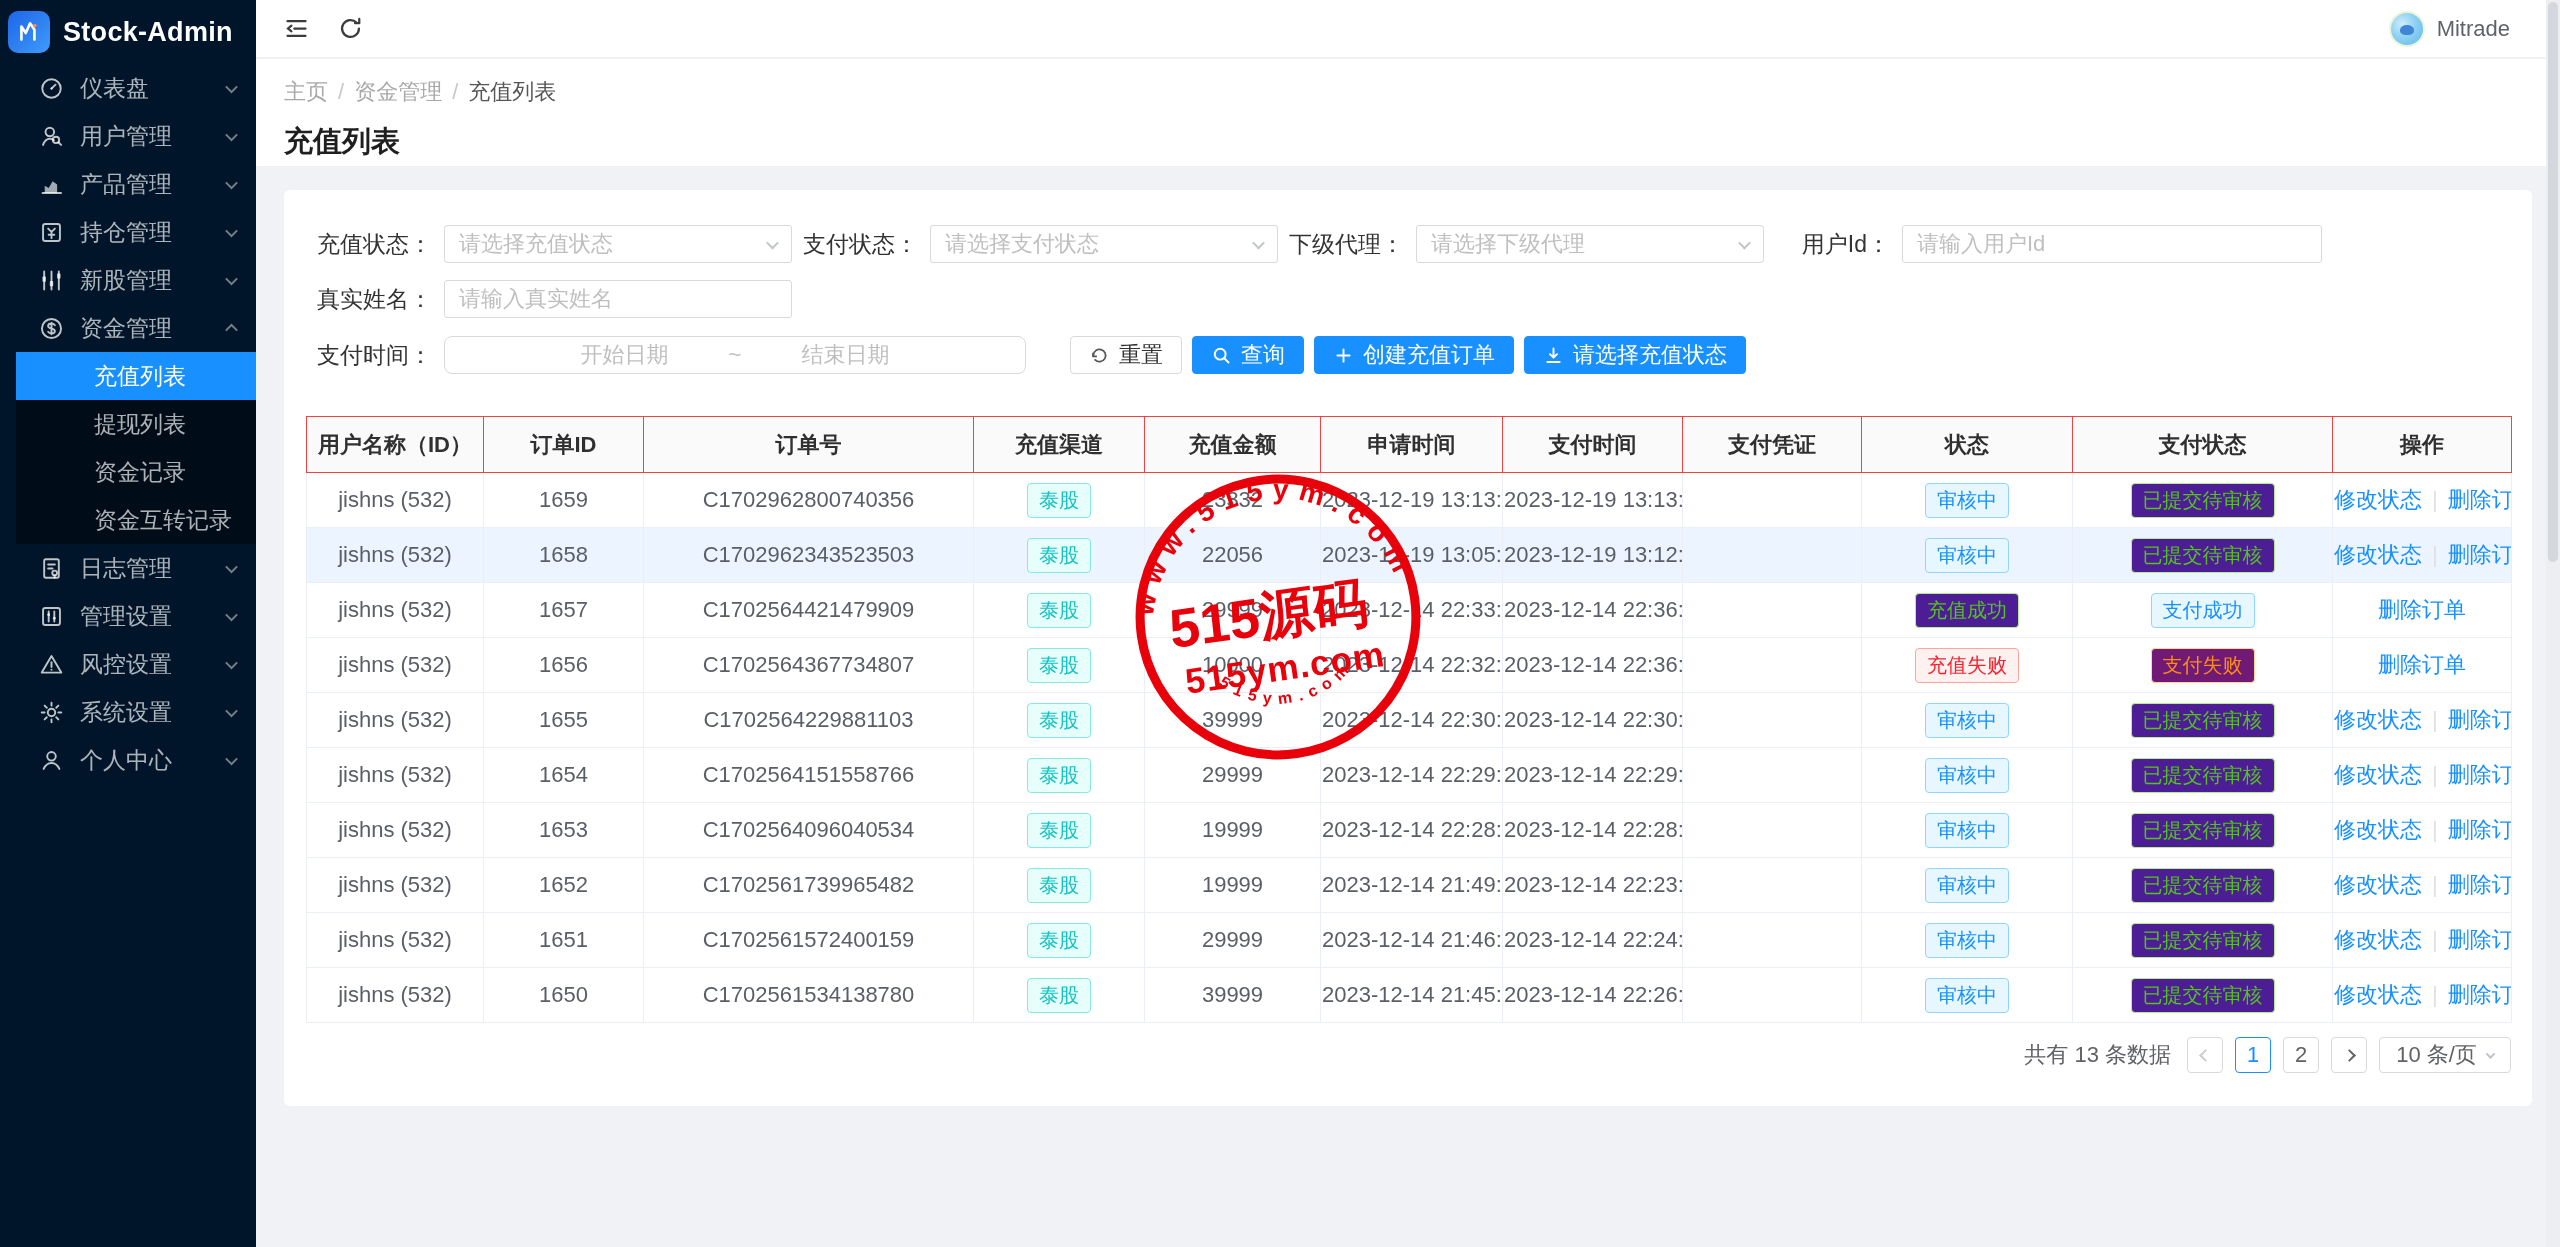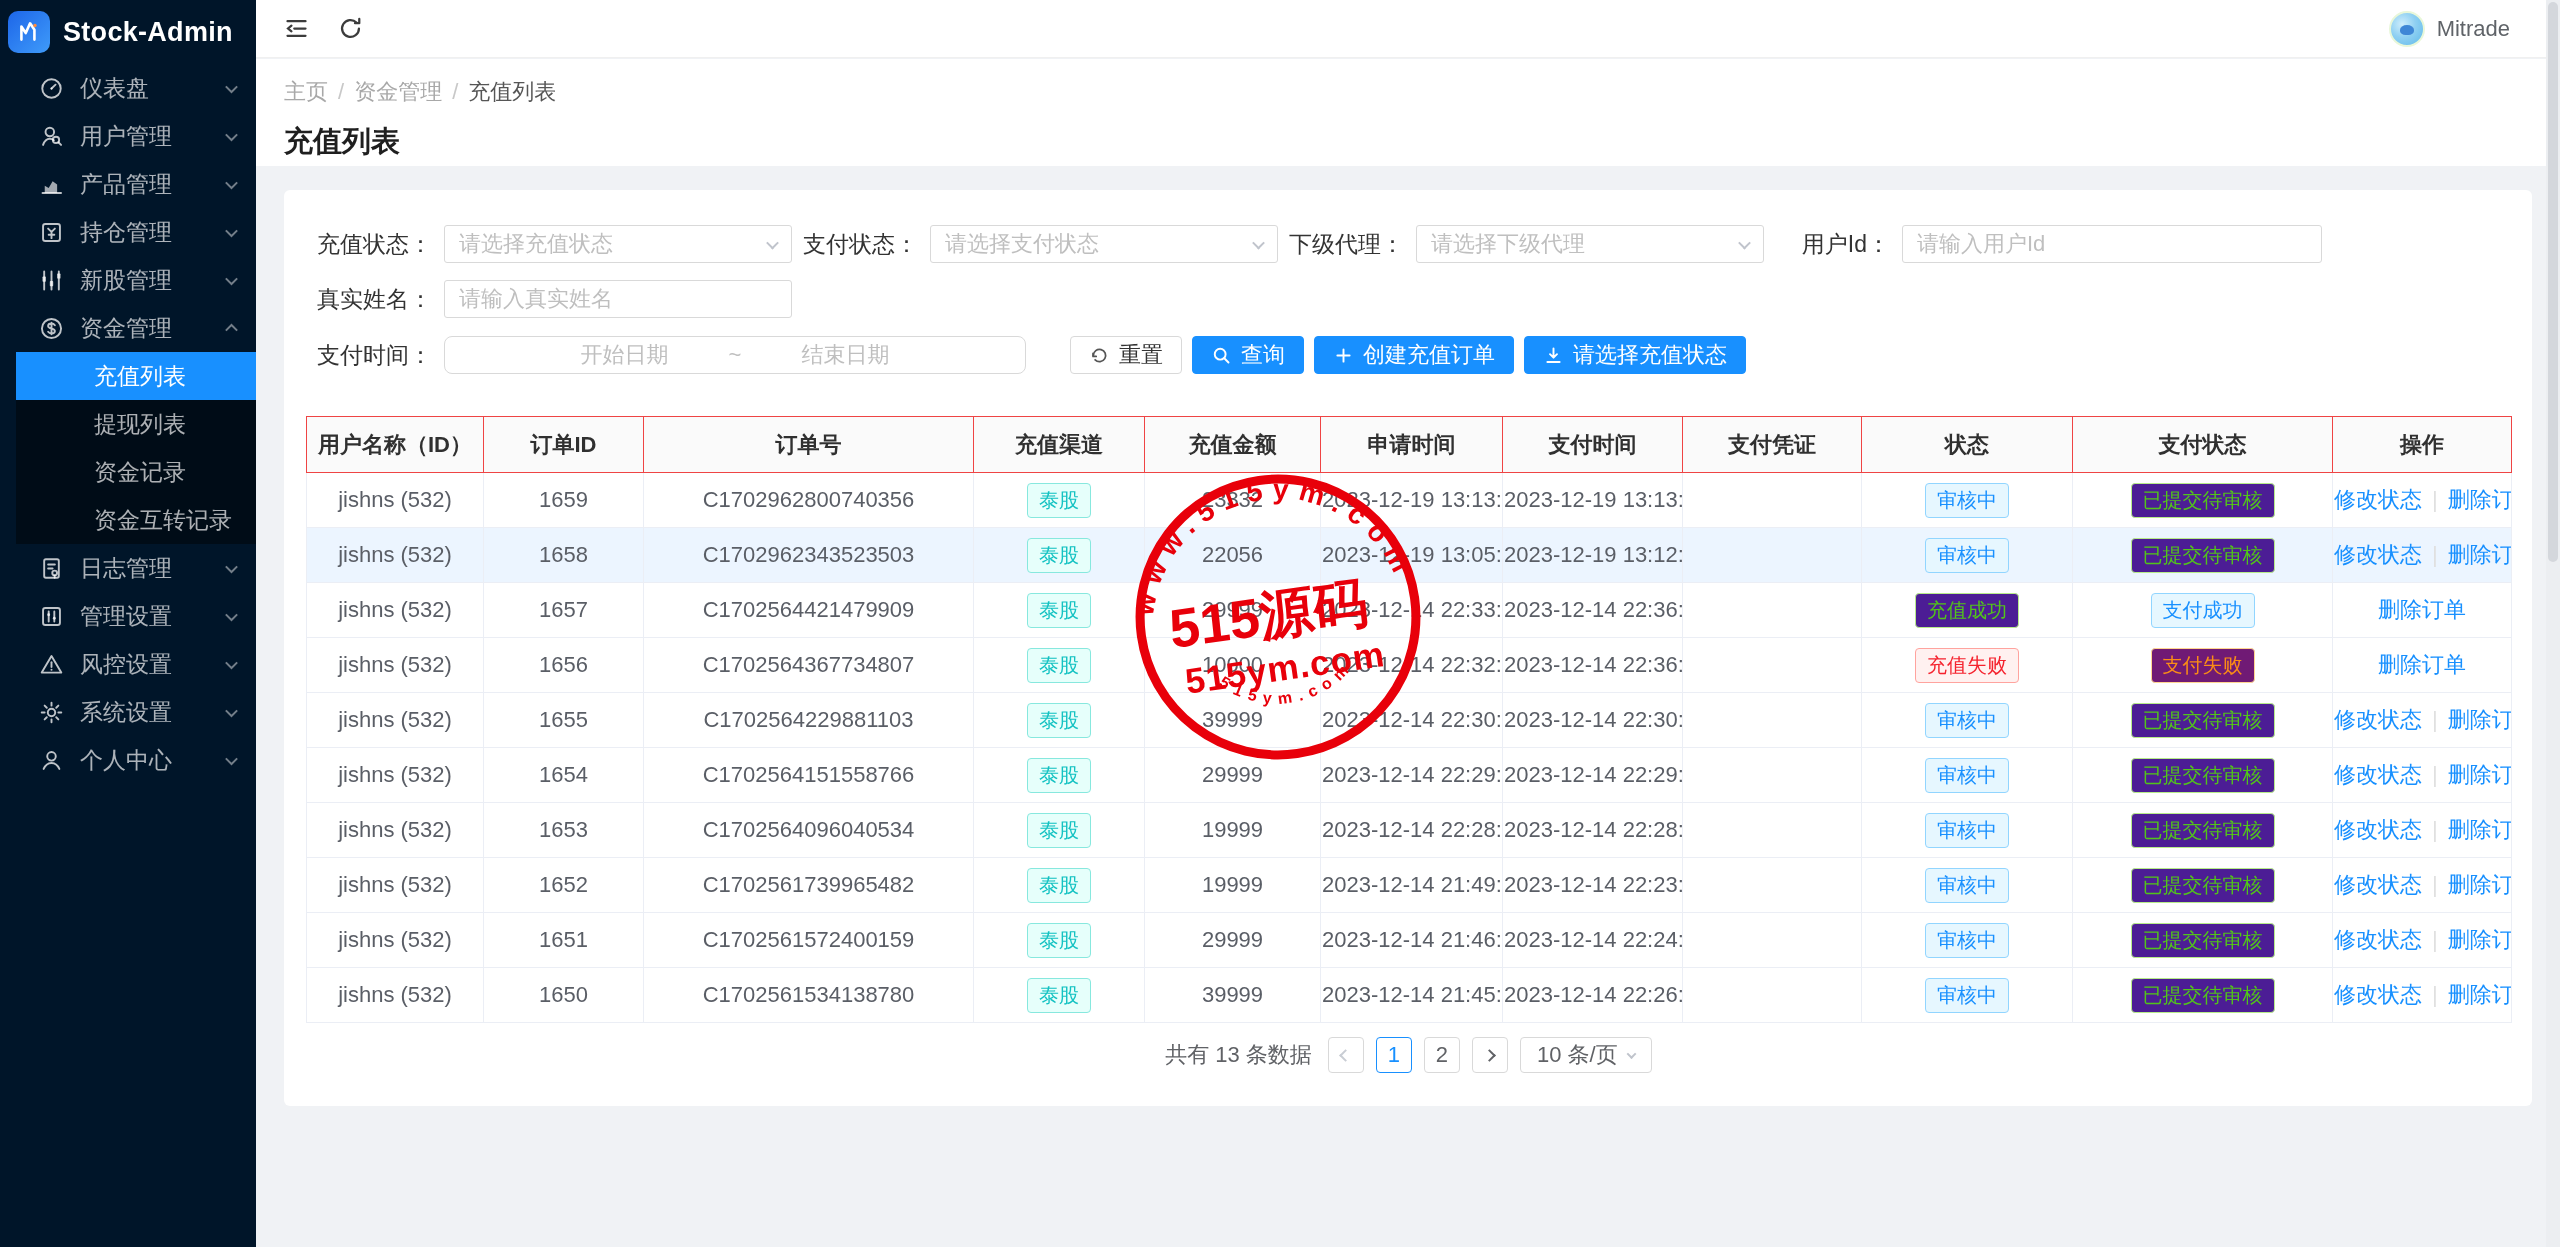--- a/index.html
+++ b/index.html
@@ -76,21 +76,21 @@
   .grid tr.hl td { background:#ecf5ff; }
   .tag { display:inline-block; padding:5px 11px; border-radius:4px; font-size:20px; line-height:1.15; border:1px solid; }
   .tag-teal   { color:#13c2c2; background:#e6fffb; border-color:#87e8de; }
   .tag-blue   { color:#1890ff; background:#e6f7ff; border-color:#91d5ff; }
   .tag-green  { color:#52c41a; background:#4c1d95; border-color:#b7eb8a; }
   .tag-red    { color:#f5222d; background:#fff1f0; border-color:#ffa39e; }
   .tag-orange { color:#fa8c16; background:#701a75; border-color:#ffd591; }
   .link { color:#1890ff; cursor:pointer; }
   .ldiv { color:#e0e0e0; margin:0 10px; }
   
-  .pager { width:2205px; margin-top:14px; display:flex; justify-content:center; align-items:center; gap:12px;
+  .pager { width:2205px; margin-top:14px; display:flex; justify-content:flex-end; align-items:center; gap:12px;
     font-size:22px; color:#606266; }
   .pbtn { min-width:36px; height:36px; border:1px solid #d9d9d9; border-radius:4px; background:#fff;
     display:flex; align-items:center; justify-content:center; cursor:pointer; color:#606266; }
   .pbtn.active { border-color:#1890ff; color:#1890ff; }
   .pbtn.disabled { color:#c9cdd4; cursor:default; }
   .psize { width:132px; height:36px; border:1px solid #d9d9d9; border-radius:4px; background:#fff;
     display:flex; align-items:center; justify-content:center; gap:10px; color:#606266; cursor:pointer; }
   .psize .chev { width:7px; height:7px; color:#c0c4cc; }
   .ptotal { margin-right:4px; }
   

